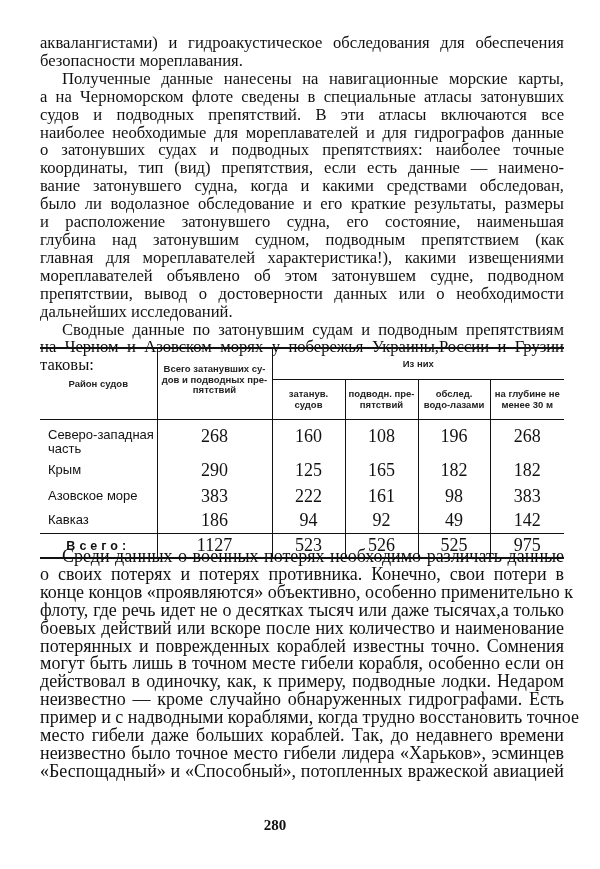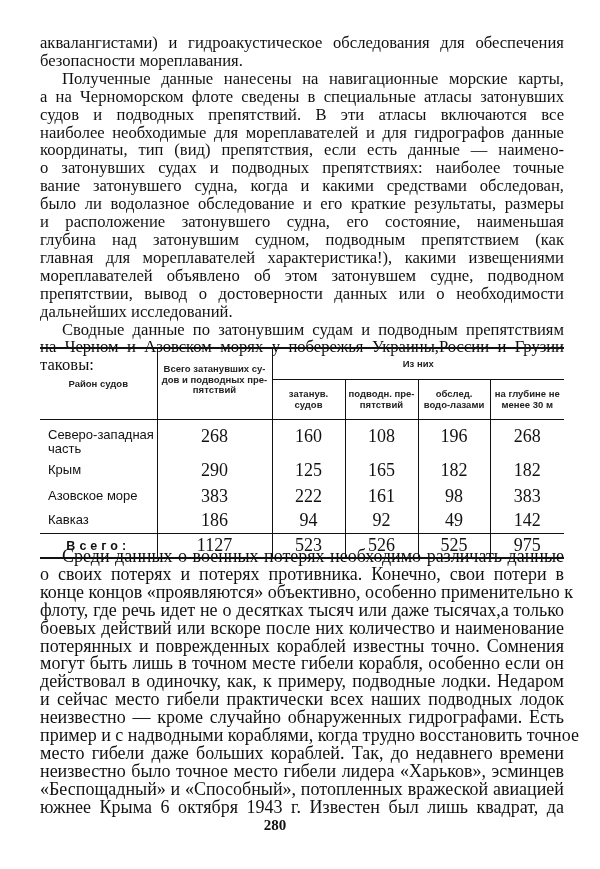--- a/index.html
+++ b/index.html
@@ -28,22 +28,22 @@
 <div class="page">
   <div>
     <span class="line">аквалангистами) и гидроакустическое обследования для обеспечения</span>
     <span class="line last">безопасности мореплавания.</span>
   </div>
   <div>
     <span class="line indent" style="padding-left:22px;text-indent:0">Полученные данные нанесены на навигационные морские карты,</span>
     <span class="line">а на Черноморском флоте сведены в специальные атласы затонувших</span>
     <span class="line">судов и подводных препятствий. В эти атласы включаются все</span>
     <span class="line">наиболее необходимые для мореплавателей и для гидрографов данные</span>
+    <span class="line">о затонувших судах и подводных препятствиях: наиболее точные</span>
     <span class="line">координаты, тип (вид) препятствия, если есть данные — наимено-</span>
-    <span class="line">о затонувших судах и подводных препятствиях: наиболее точные</span>
     <span class="line">вание затонувшего судна, когда и какими средствами обследован,</span>
     <span class="line">было ли водолазное обследование и его краткие результаты, размеры</span>
     <span class="line">и расположение затонувшего судна, его состояние, наименьшая</span>
     <span class="line">глубина над затонувшим судном, подводным препятствием (как</span>
     <span class="line">главная для мореплавателей характеристика!), какими извещениями</span>
     <span class="line">мореплавателей объявлено об этом затонувшем судне, подводном</span>
     <span class="line">препятствии, вывод о достоверности данных или о необходимости</span>
     <span class="line last">дальнейших исследований.</span>
   </div>
   <div>
@@ -123,22 +123,20 @@
 
 <div class="body2">
   <span class="line" style="padding-left:22px">Среди данных о военных потерях необходимо различать данные</span>
   <span class="line">о своих потерях и потерях противника. Конечно, свои потери в</span>
   <span class="line">конце концов «проявляются» объективно, особенно применительно к</span>
   <span class="line">флоту, где речь идет не о десятках тысяч или даже тысячах,а только</span>
   <span class="line">боевых действий или вскоре после них количество и наименование</span>
   <span class="line">потерянных и поврежденных кораблей известны точно. Сомнения</span>
   <span class="line">могут быть лишь в точном месте гибели корабля, особенно если он</span>
   <span class="line">действовал в одиночку, как, к примеру, подводные лодки. Недаром</span>
-  <span class="line">и сейчас место гибели практически всех наших подводных лодок</span>
   <span class="line">неизвестно — кроме случайно обнаруженных гидрографами. Есть</span>
   <span class="line">пример и с надводными кораблями, когда трудно восстановить точное</span>
   <span class="line">место гибели даже больших кораблей. Так, до недавнего времени</span>
   <span class="line">неизвестно было точное место гибели лидера «Харьков», эсминцев</span>
   <span class="line">«Беспощадный» и «Способный», потопленных вражеской авиацией</span>
-  <span class="line">южнее Крыма 6 октября 1943 г. Известен был лишь квадрат, да</span>
 </div>
 
 <div class="pageno">280</div>
 
 </body></html>

